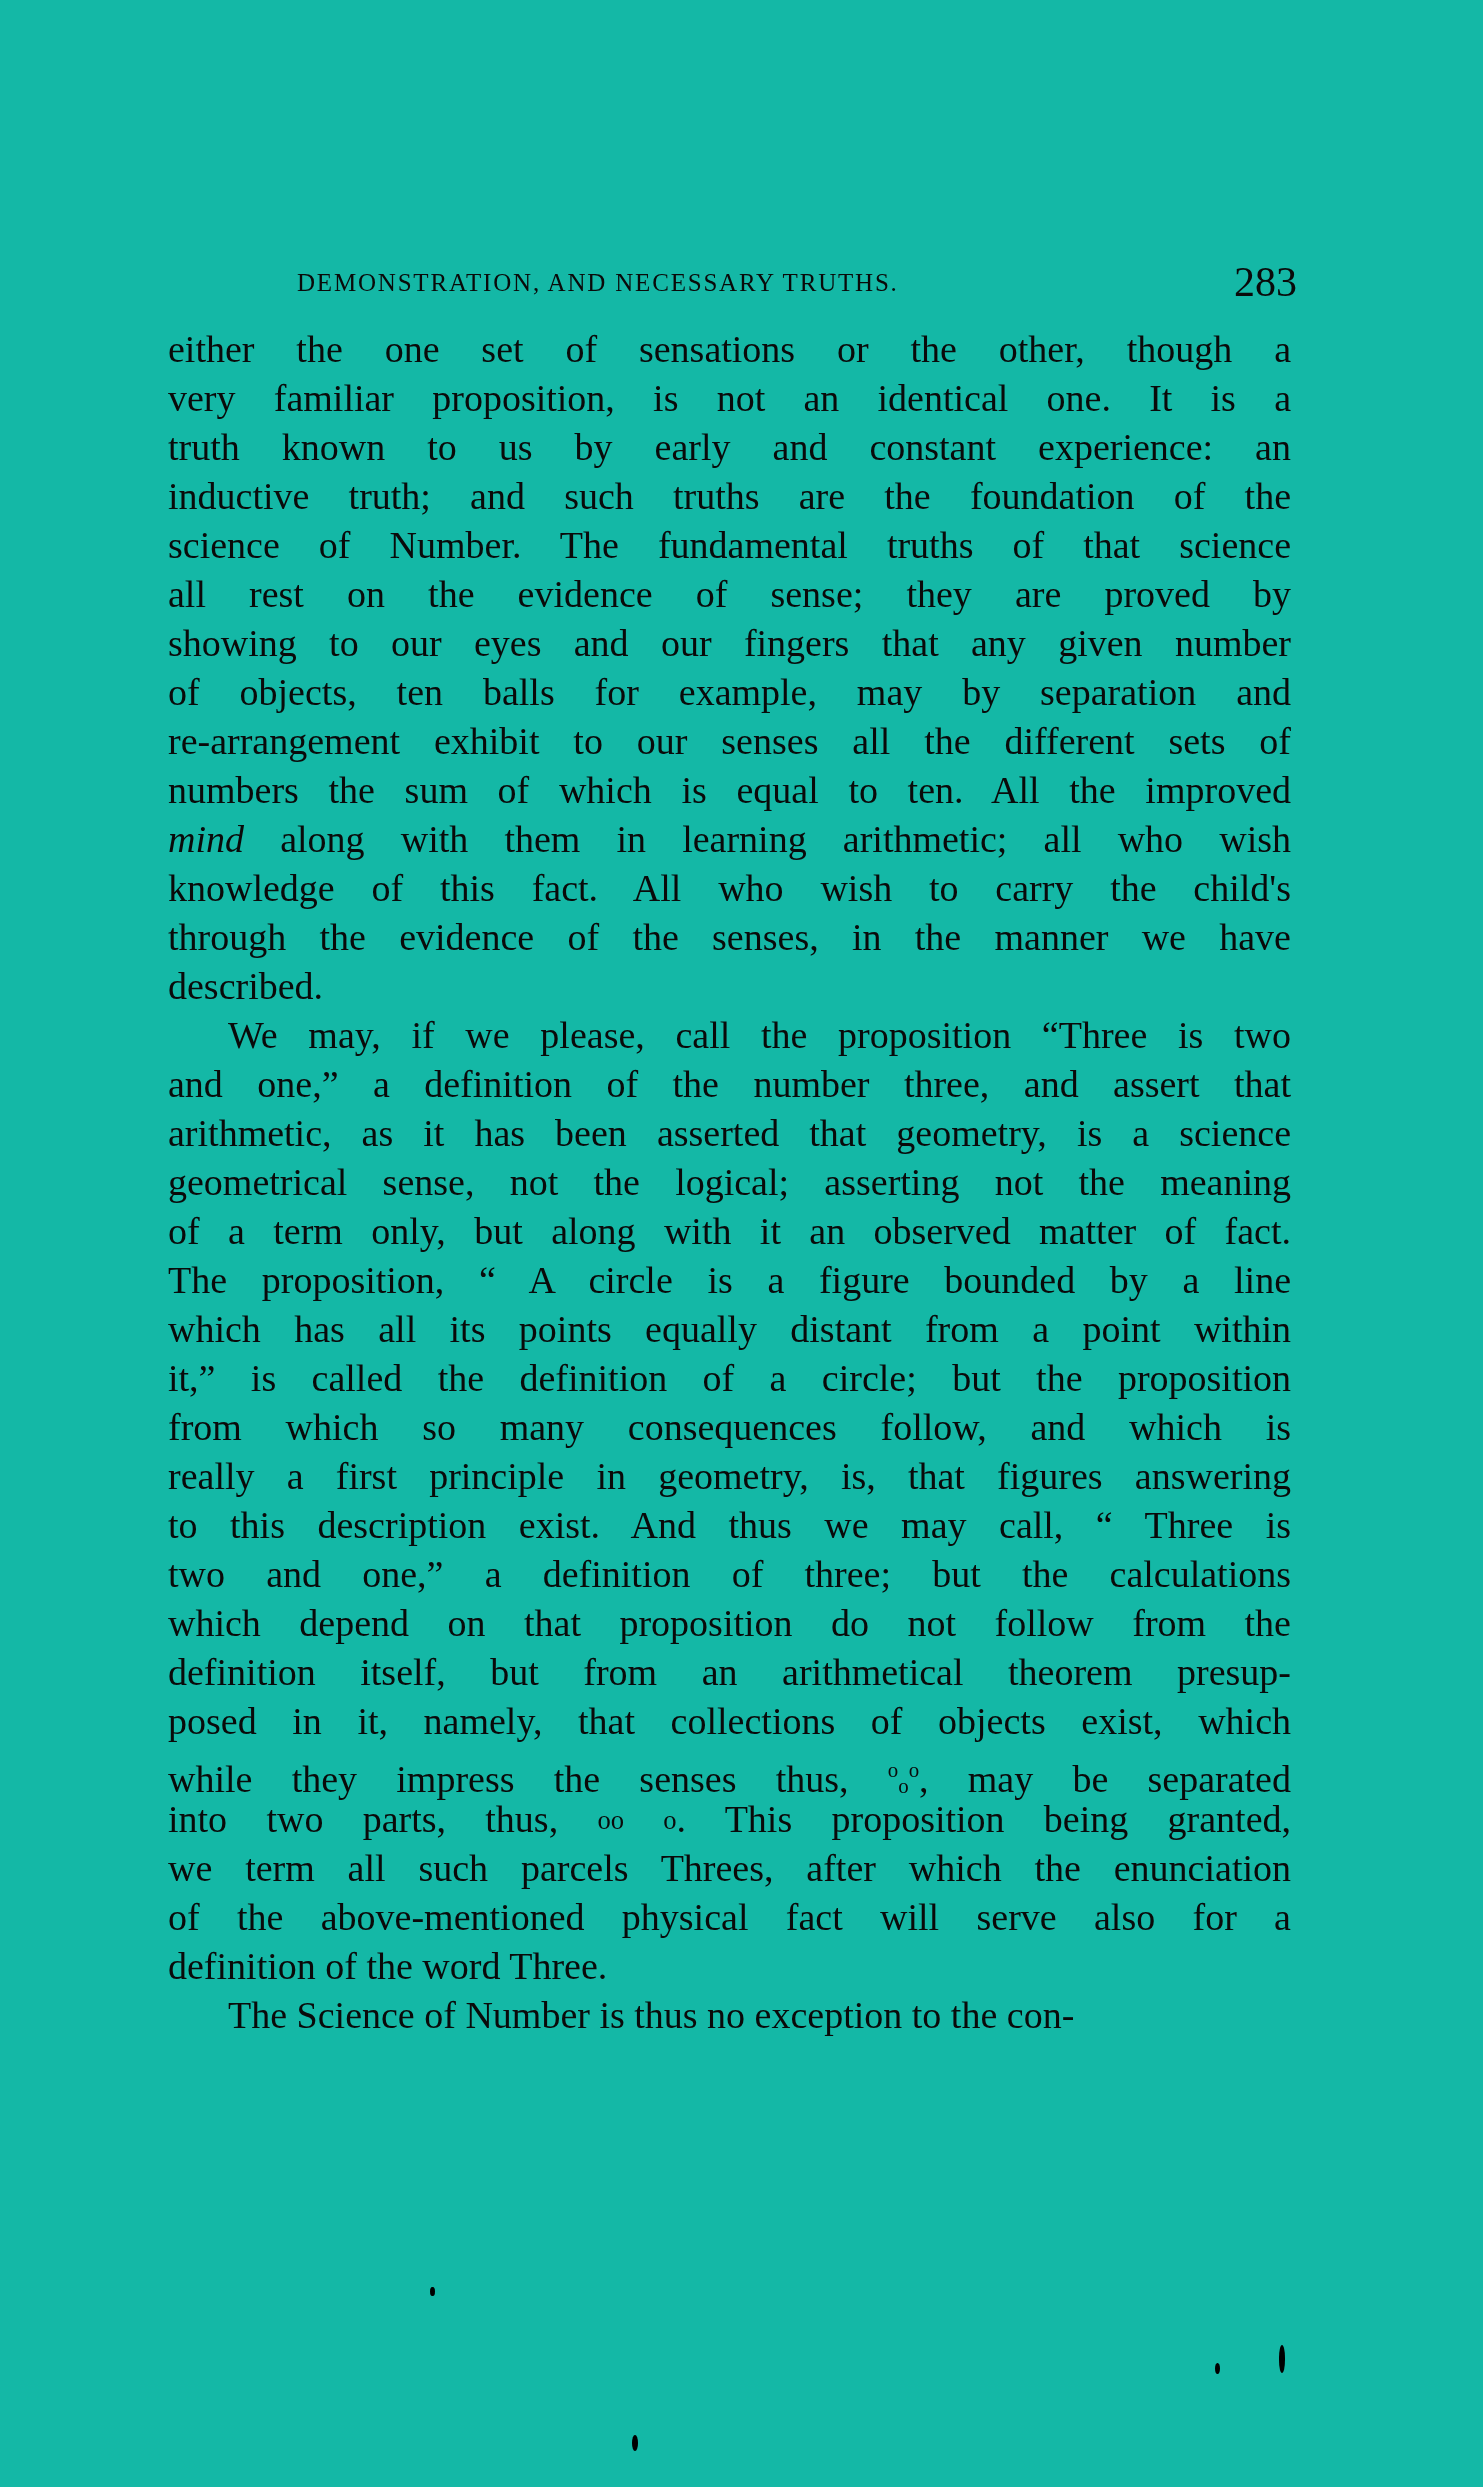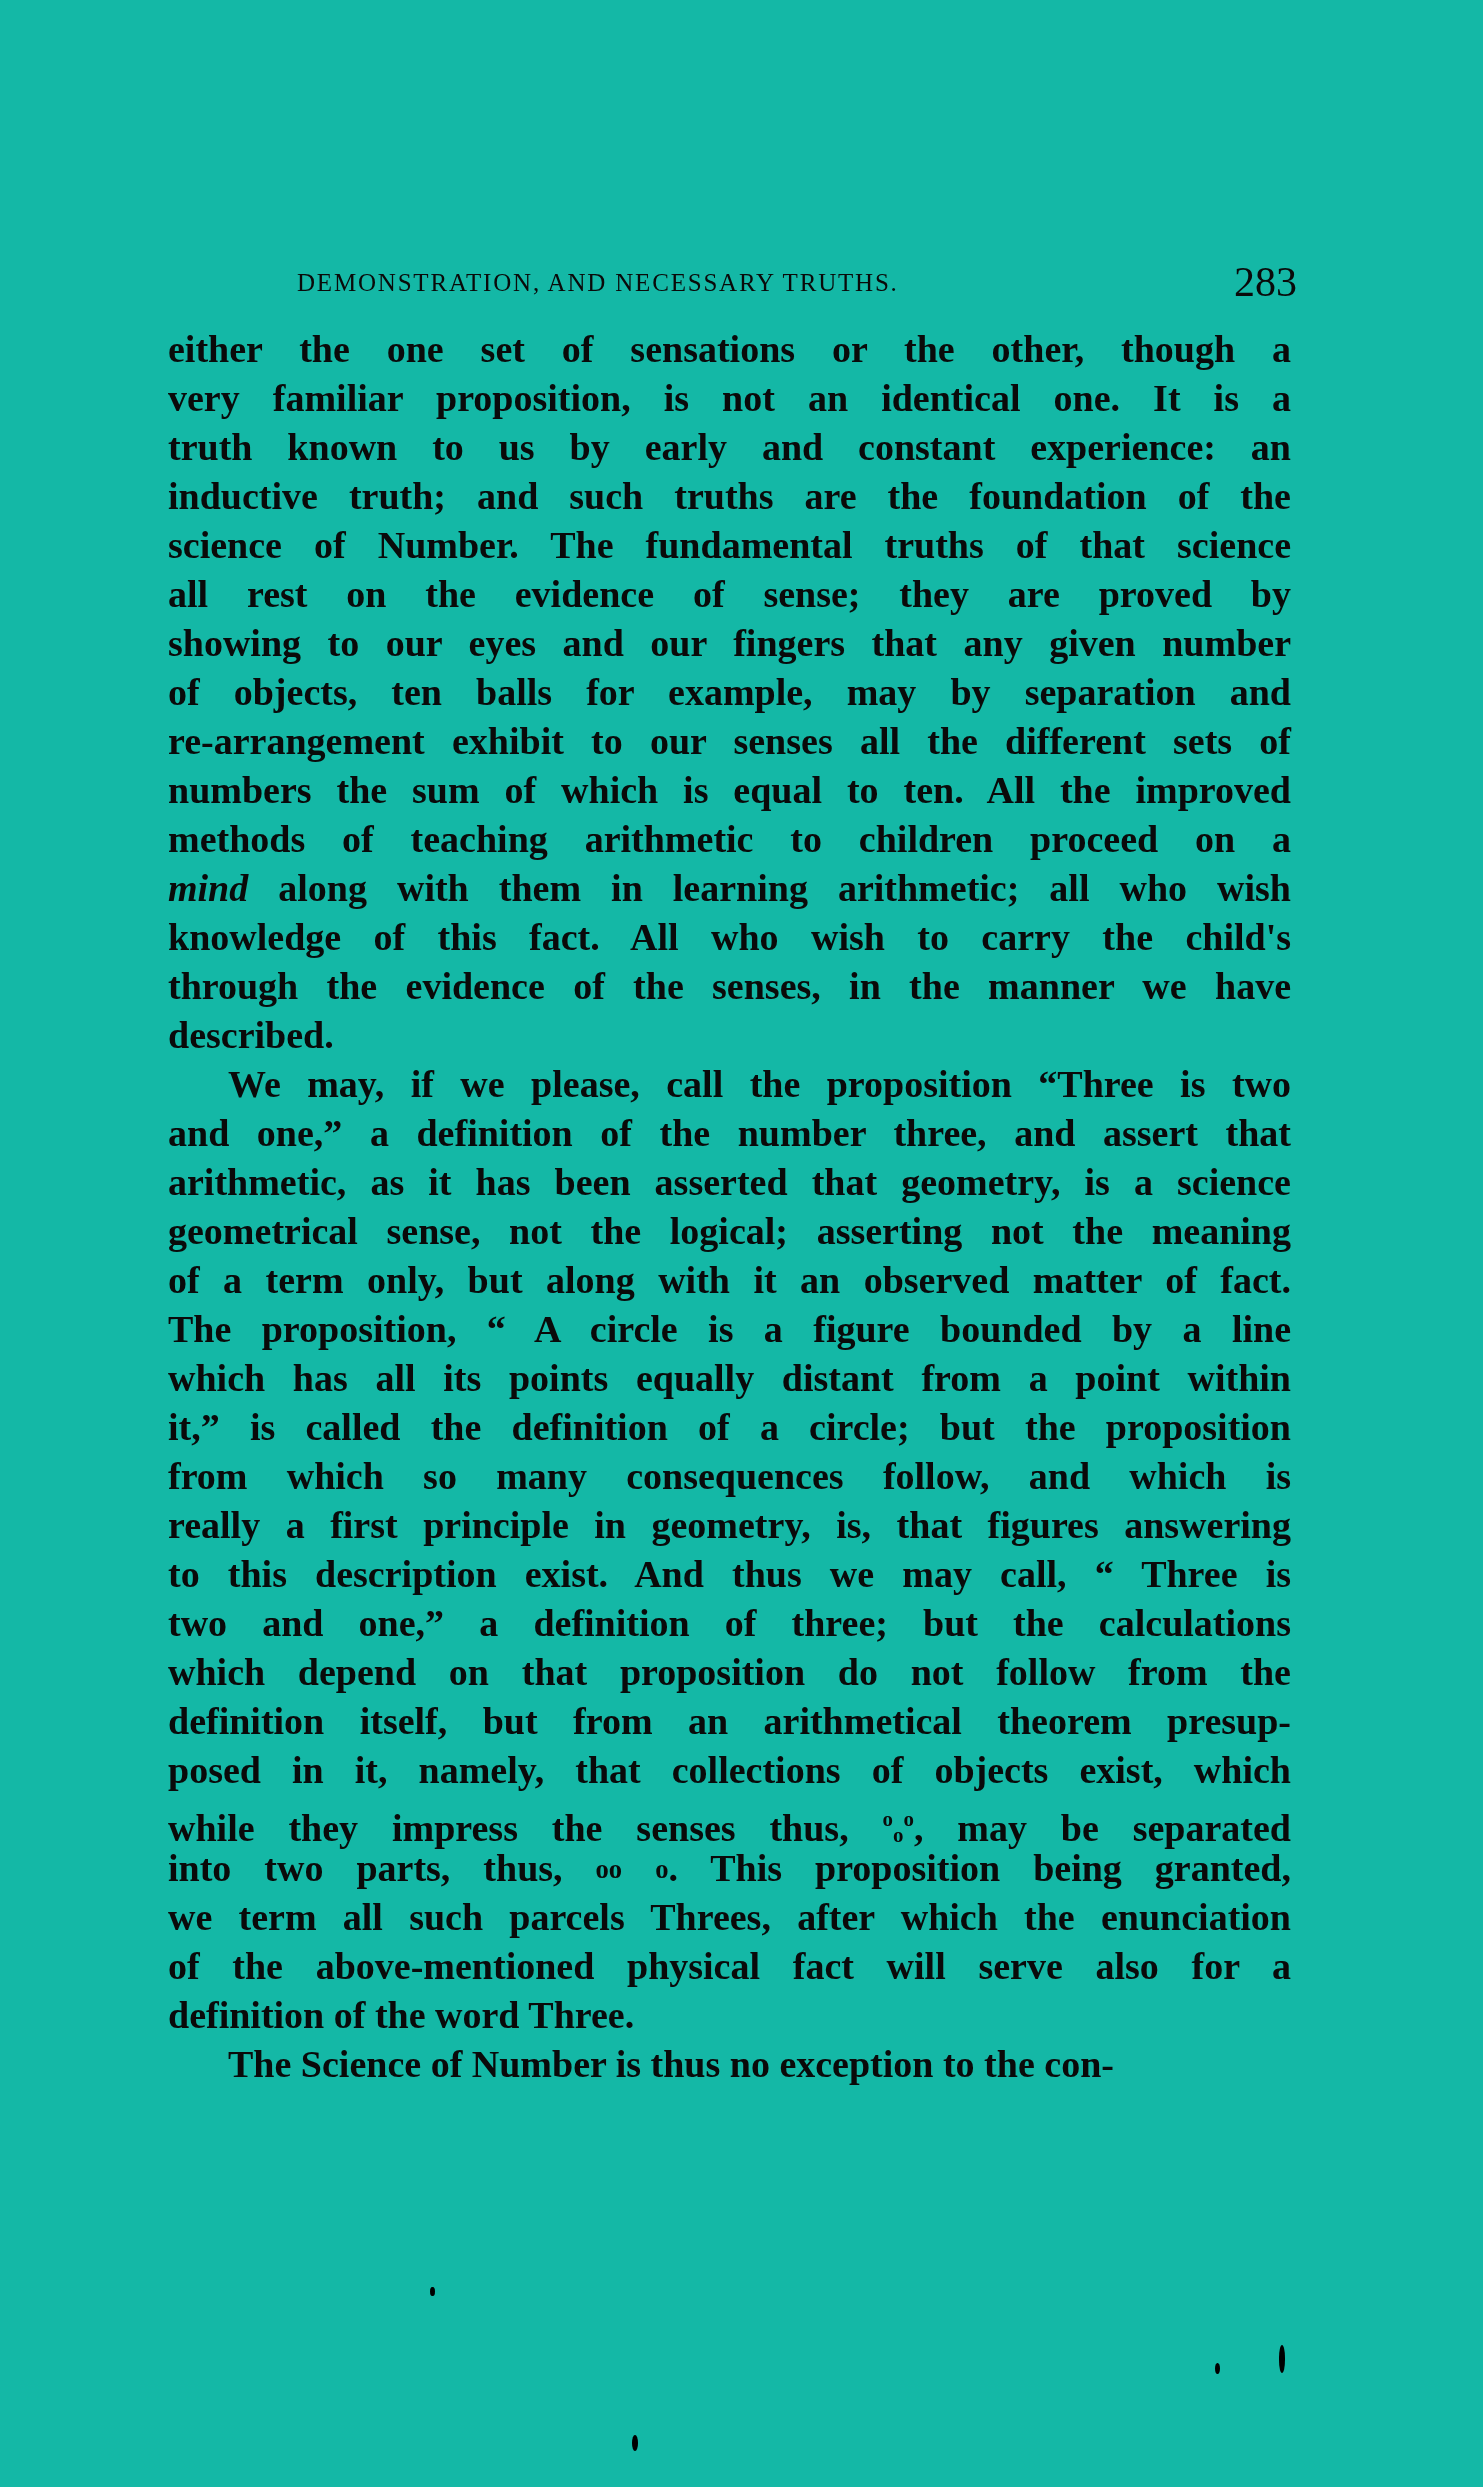--- a/index.html
+++ b/index.html
@@ -54,21 +54,20 @@
       width: 1123px;
       font-size: 38px;
       line-height: 49px;
     }
     .line {
       display: block;
       height: 49px;
       white-space: nowrap;
       text-align: justify;
       text-align-last: justify;
-      font-weight: bold;
     }
     .line.last {
       text-align-last: left;
     }
     .line.indent {
       padding-left: 60px;
     }
     .line .it {
       font-style: italic;
     }
@@ -106,21 +105,20 @@
       <span class="line">either the one set of sensations or the other, though a</span>
       <span class="line">very familiar proposition, is not an identical one.  It is a</span>
       <span class="line">truth known to us by early and constant experience: an</span>
       <span class="line">inductive truth; and such truths are the foundation of the</span>
       <span class="line">science of Number.  The fundamental truths of that science</span>
       <span class="line">all rest on the evidence of sense; they are proved by</span>
       <span class="line">showing to our eyes and our fingers that any given number</span>
       <span class="line">of objects, ten balls for example, may by separation and</span>
       <span class="line">re-arrangement exhibit to our senses all the different sets of</span>
       <span class="line">numbers the sum of which is equal to ten.  All the improved</span>
-      <span class="line">methods of teaching arithmetic to children proceed on a</span>
       <span class="line"><span class="it">mind</span> <span>along with them in learning arithmetic; all who wish</span></span>
       <span class="line">knowledge of this fact.  All who wish to carry the child's</span>
       <span class="line">through the evidence of the senses, in the manner we have</span>
       <span class="line last">described.</span>
     </div>
 
     <div>
       <span class="line indent">We may, if we please, call the proposition “Three is two</span>
       <span class="line">and one,” a definition of the number three, and assert that</span>
       <span class="line">arithmetic, as it has been asserted that geometry, is a science</span>

